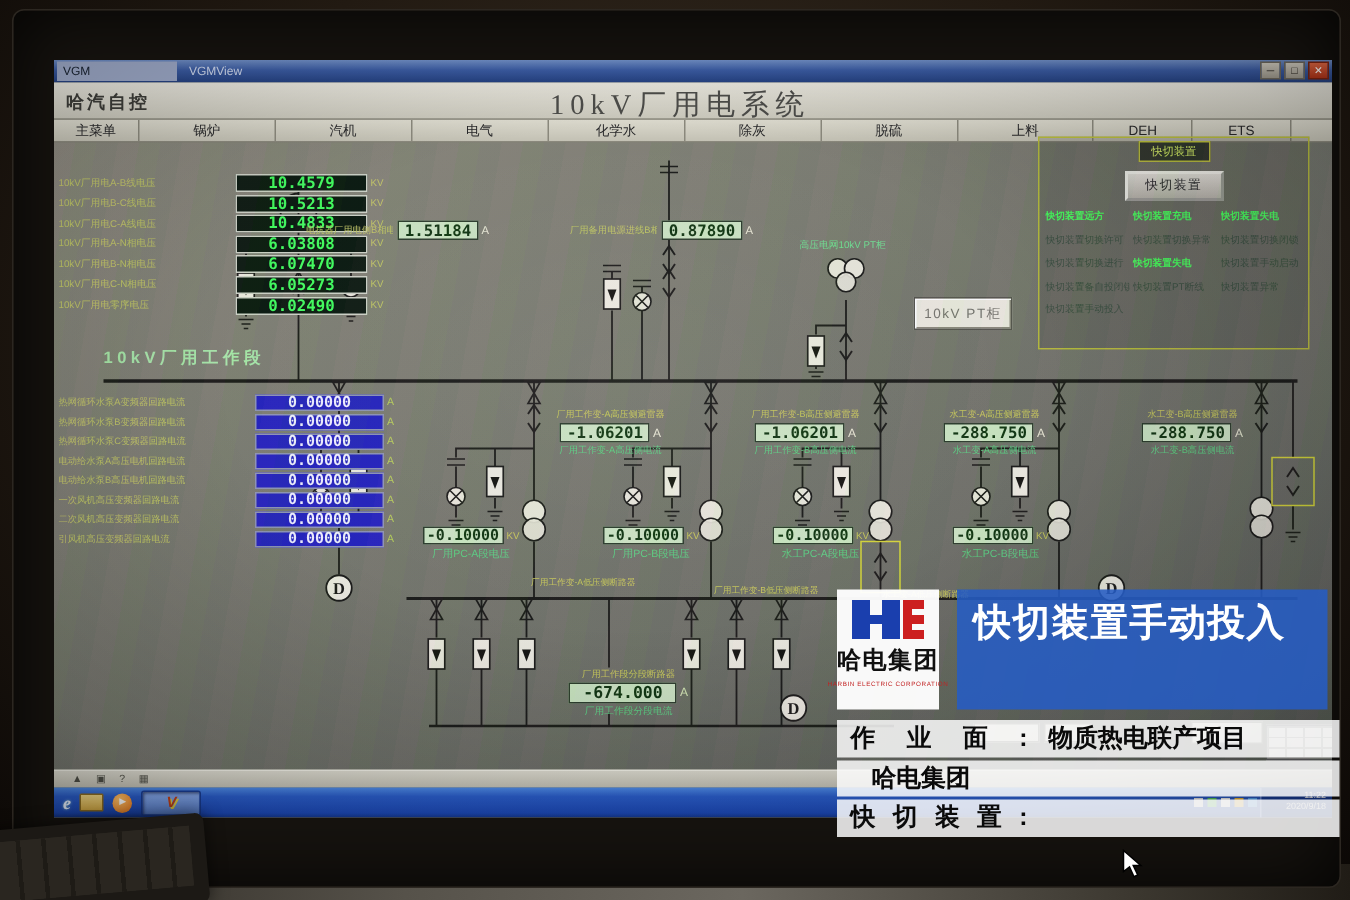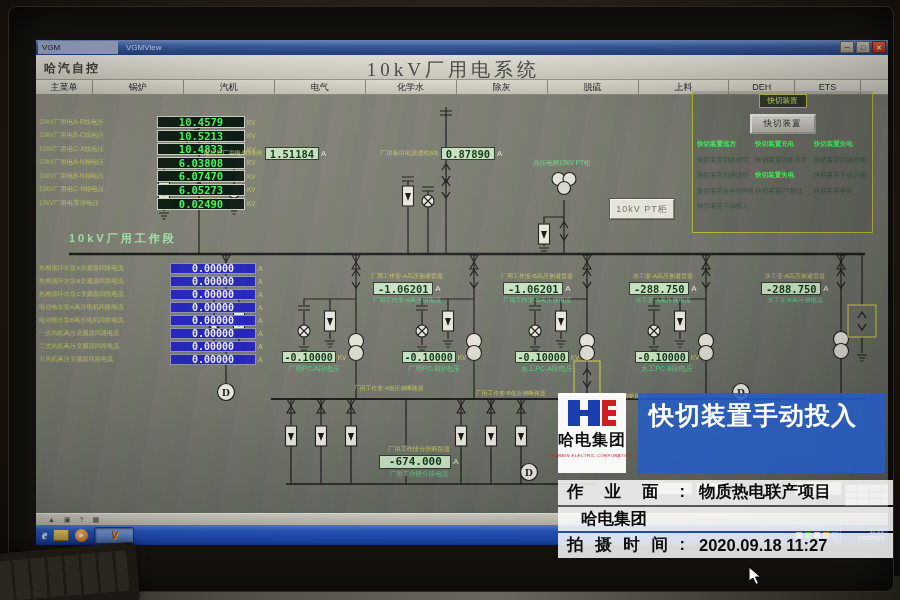--- a/index.html
+++ b/index.html
@@ -590,21 +590,20 @@
   </div>
   <div class="wm-info">
     <div class="wm-row">
         <span class="lbl">作业面:</span>
         <span class="val">物质热电联产项目</span>
       </div>
     <div class="wm-row">
         <span class="val">哈电集团</span>
       </div>
     <div class="wm-row">
-        <span class="lbl">拍摄时间:</span>
-        <span class="val">2020.09.18 11:27</span>
+        <span class="lbl">快切装置:</span>
       </div>
   </div>
 
   <svg id="cursor" width="14" height="20" viewBox="0 0 14 20">
     <path d="M1 1 L1 15 L5 12 L8 18.5 L10.5 17.2 L7.5 11 L12.5 11 Z" fill="#ffffff" stroke="#000" stroke-width="1"></path>
   </svg>
 </div>
 
 </body></html>

